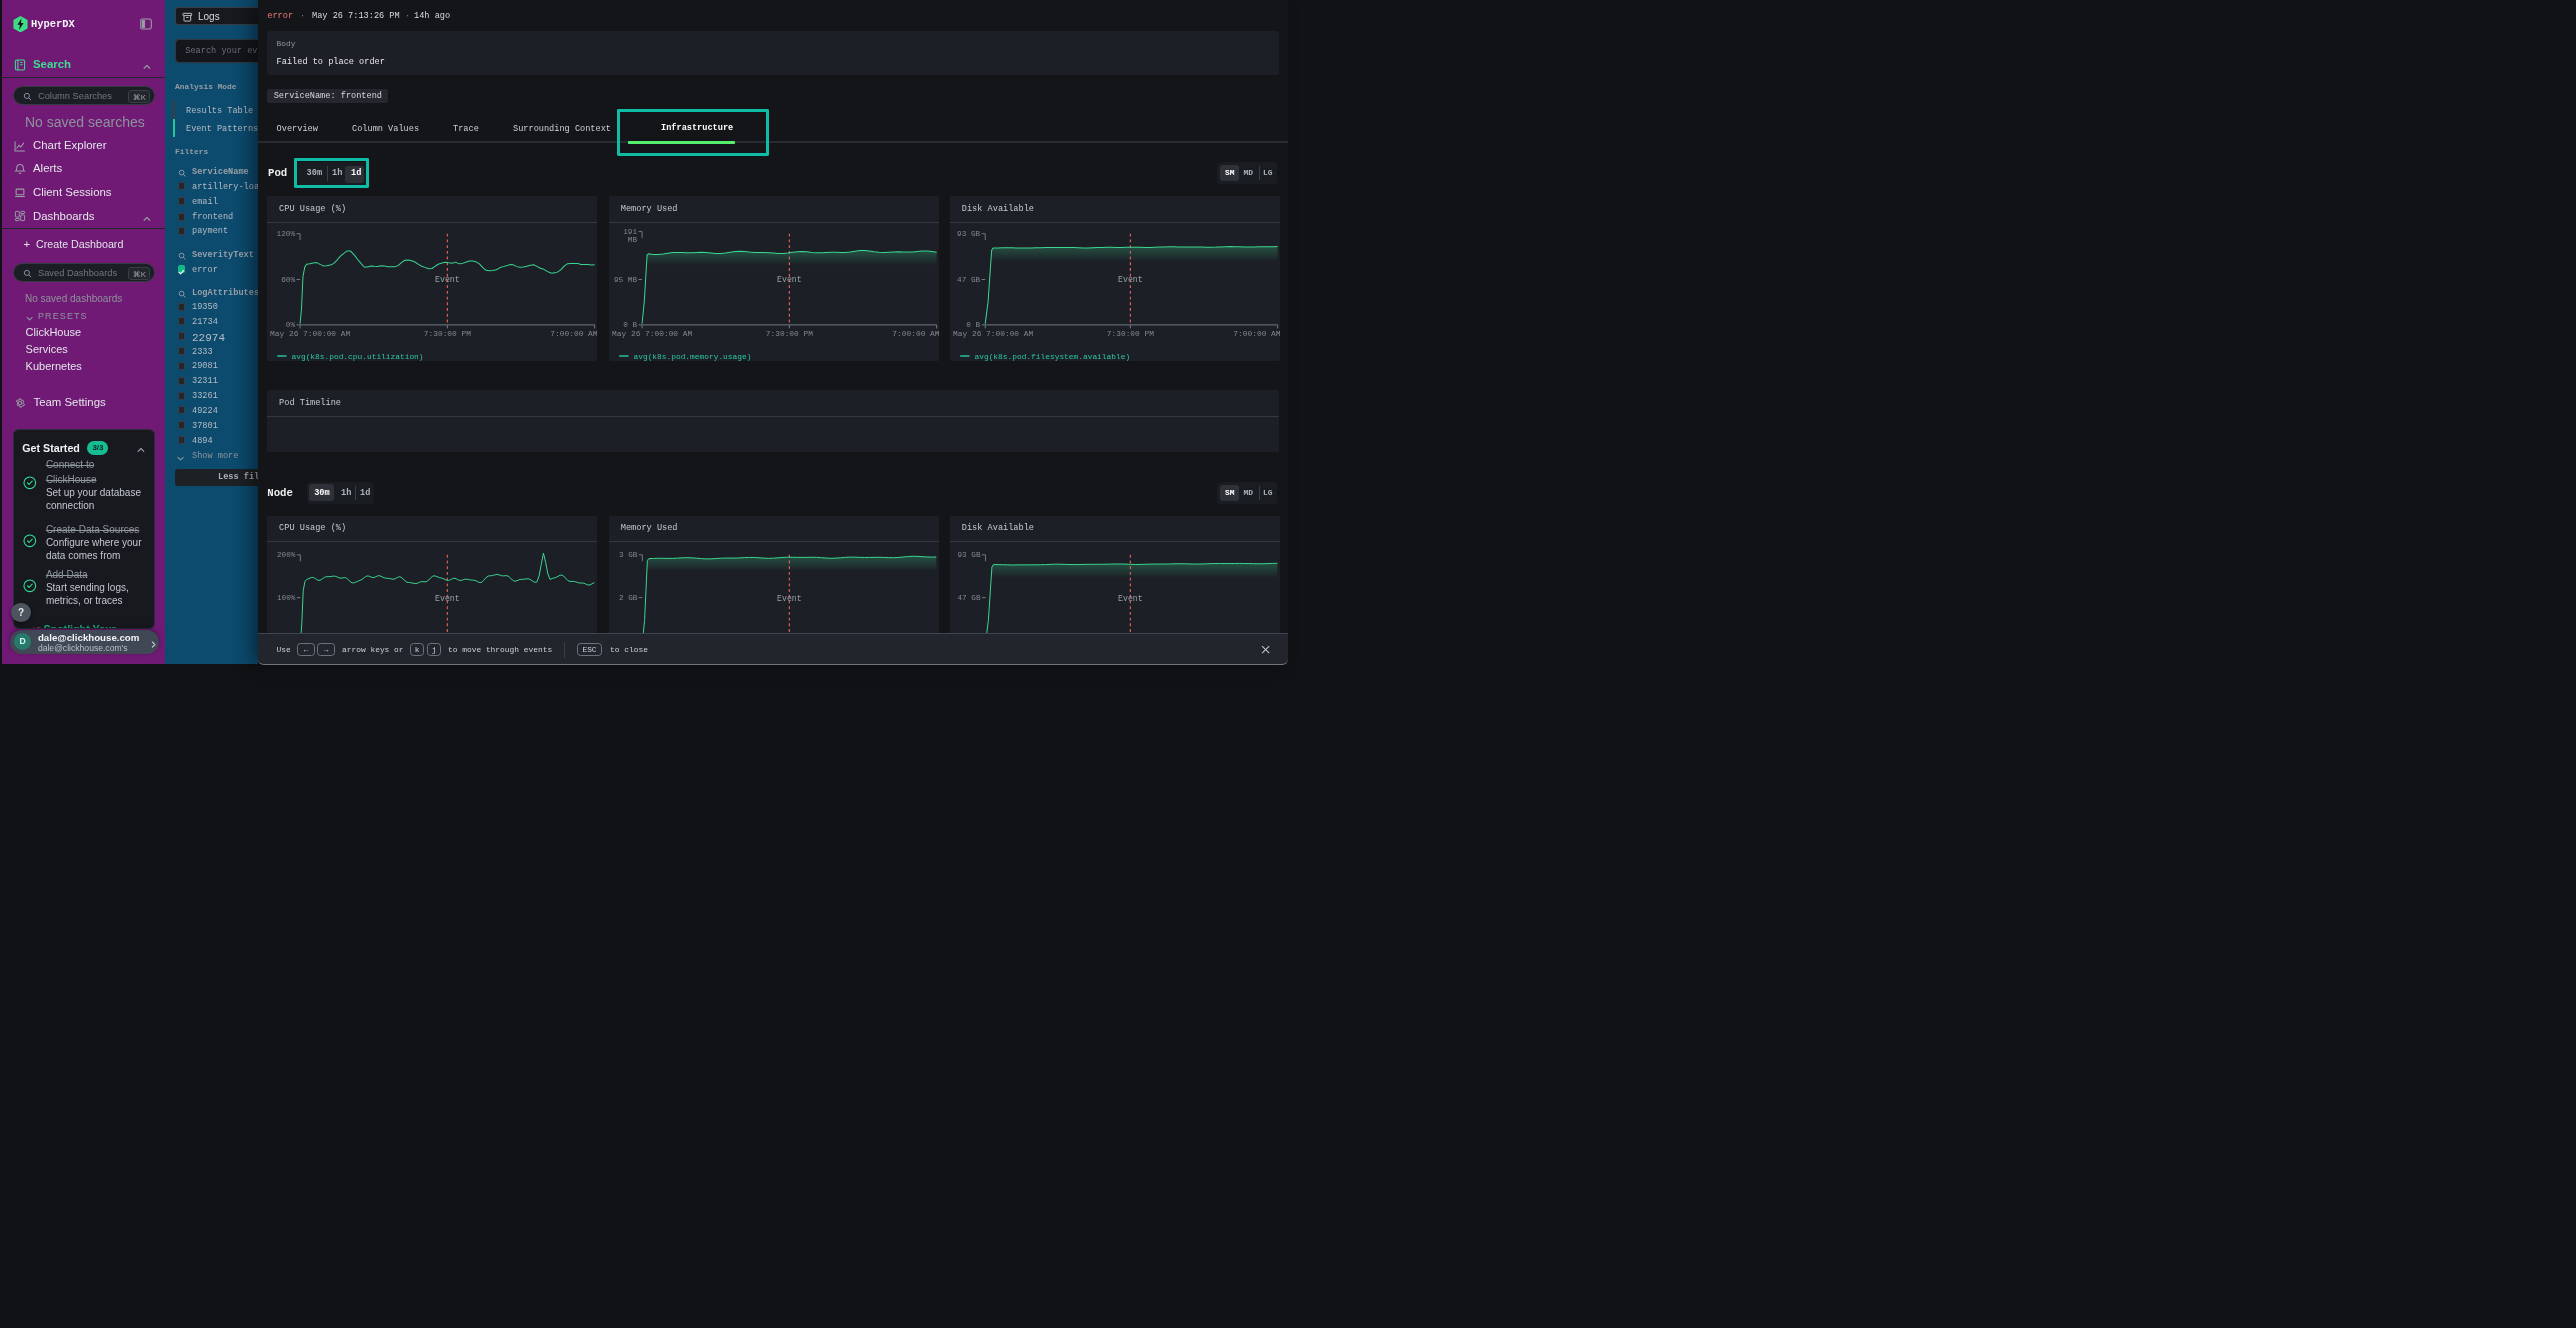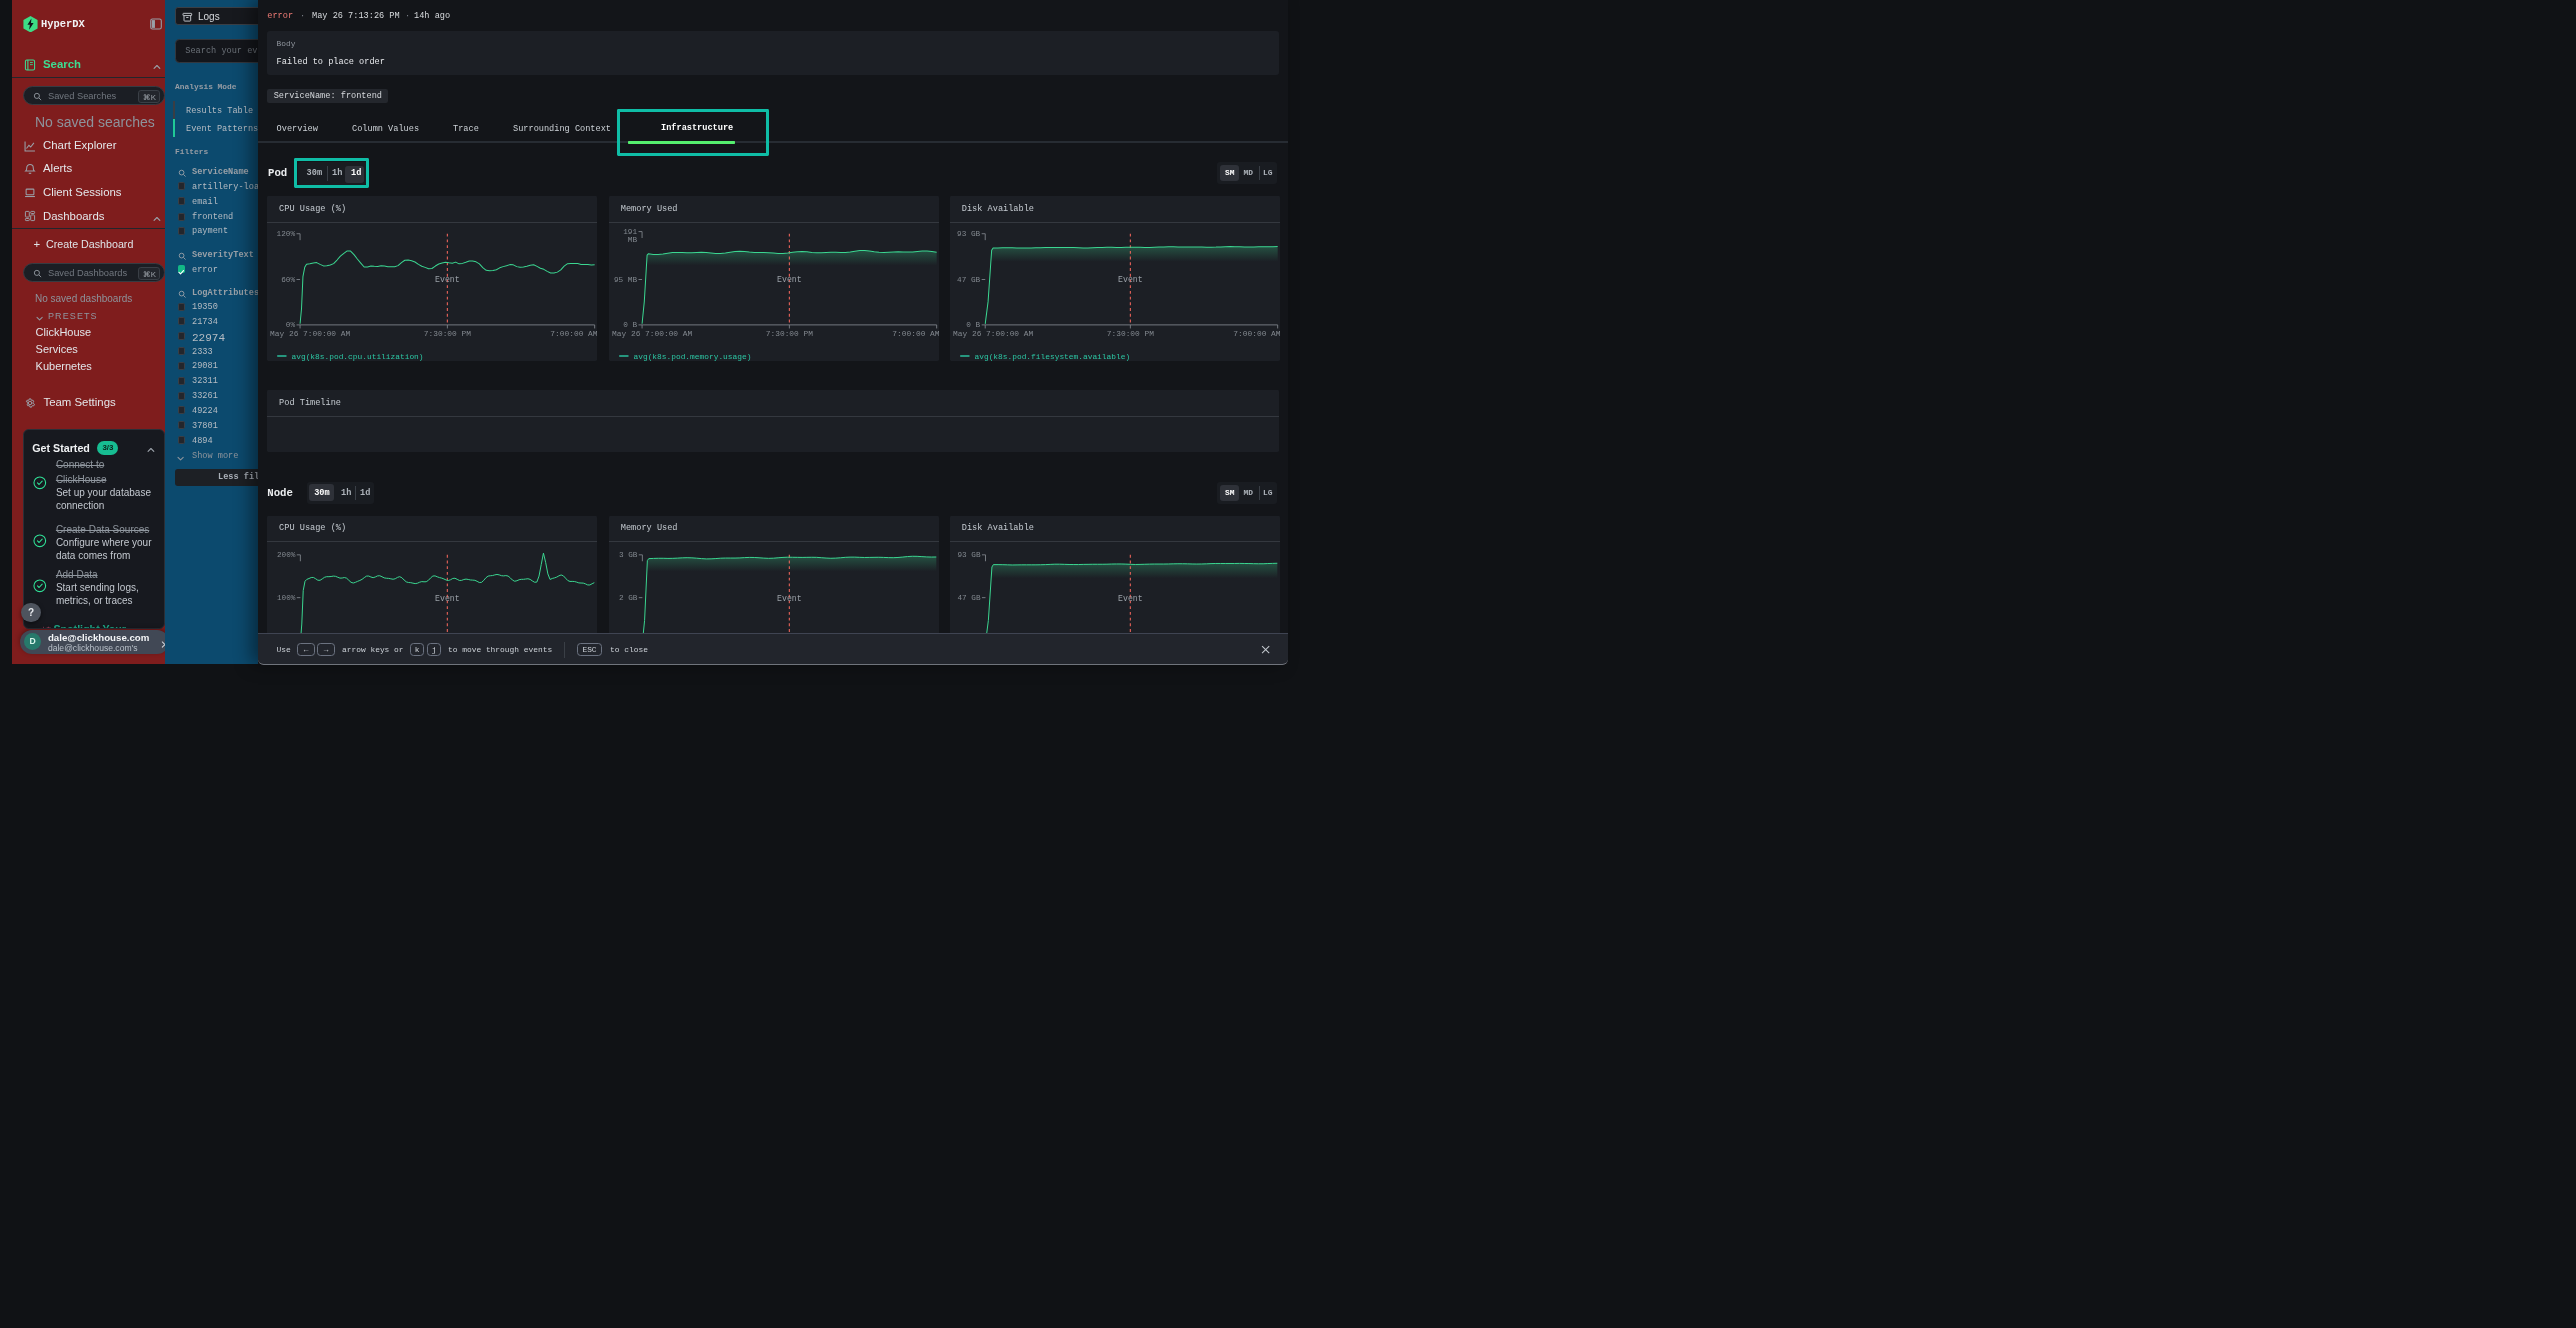--- a/index.html
+++ b/index.html
@@ -1,19 +1,19 @@
 <!DOCTYPE html>
 <html style="font-size:11.4px"><head><meta charset="utf-8"><style>
 *{margin:0;padding:0;box-sizing:border-box}
 html,body{width:1288px;height:664px;overflow:hidden;background:#101215;font-family:"Liberation Sans",sans-serif;-webkit-font-smoothing:antialiased}
 .mono{font-family:"Liberation Mono",monospace}
 .a{position:absolute;white-space:nowrap}
 </style></head><body>
 <div class="a" style="width:1288px;height:664px;background:#101215">
-    <div class="a" style="left:12px;top:0;width:192px;height:664px;background:#7f1d1d;border-right:0.7px solid #050607">
+    <div class="a" style="left:2px;top:0;width:192px;height:664px;background:#701a75;border-right:0.7px solid #050607">
       <div style="position:absolute;left:11.4px;top:15.7px"><svg width="15" height="16.5" viewBox="0 0 21 23">
           <path d="M10.5 0 L20.4 5.7 V17.3 L10.5 23 L0.6 17.3 V5.7 Z" fill="#3ddc85"></path>
           <path d="M11.8 3.5 L6.2 12.2 H9.6 L8.6 19.2 L14.8 9.9 H11.2 Z" fill="#10131a"></path>
         </svg></div>
       <div style="position:absolute;left:29px;top:18px;font:bold 10.4px &quot;Liberation Mono&quot;,monospace;color:#f2f4f6">HyperDX</div>
       <div style="position:absolute;left:138px;top:18px"><svg width="12" height="12" viewBox="0 0 17 17">
           <rect x="1" y="1.5" width="15" height="14" rx="2.5" fill="none" stroke="#9aa0a8" stroke-width="1.5"></rect>
           <rect x="2.5" y="3" width="4.5" height="11" fill="#9aa0a8"></rect>
         </svg></div>
       <div style="position:absolute;left:12px;top:59px"><svg width="12" height="12" viewBox="0 0 17 17">
@@ -25,21 +25,21 @@
       <div style="position:absolute;left:31px;top:58px;font:bold 11.4px &quot;Liberation Sans&quot;,sans-serif;color:#3ddc91">Search</div>
       <div style="position:absolute;left:141px;top:61px"><svg width="7.9" height="7.9" viewBox="0 0 11 11">
           <path d="M1.5 7.5 L5.5 3.5 L9.5 7.5" fill="none" stroke="#9aa0a8" stroke-width="1.6" stroke-linecap="round" stroke-linejoin="round"></path>
         </svg></div>
       <div style="position:absolute;left:0;top:77px;width:165px;height:0.7px;background:#22262c"></div>
       <div class="a" style="left:11.4px;top:86px;width:142px;height:19.3px;background:#1b1e24;border:0.7px solid #363b42;border-radius:10px">
         <span class="a" style="left:8.6px;top:4.3px"><svg width="9.3" height="9.3" viewBox="0 0 16 16">
             <circle cx="6.7" cy="6.7" r="4.4" fill="none" stroke="#8b9198" stroke-width="1.7"></circle>
             <line x1="10.2" y1="10.2" x2="14" y2="14" stroke="#8b9198" stroke-width="1.7"></line>
           </svg></span>
-        <span class="a" style="left:23.6px;top:3.6px;font-size:9.3px;color:#71777f">Saved Searches</span>
+        <span class="a" style="left:23.6px;top:3.6px;font-size:9.3px;color:#71777f">Column Searches</span>
         <span class="a" style="left:114px;top:2.5px;width:22px;height:13px;background:#23262c;border:0.7px solid #3a3f46;border-radius:2.9px;font-size:7.9px;color:#9aa0a7;text-align:center;line-height:13px">⌘K</span>
       </div>
       <div style="position:absolute;left:23px;top:114px;font-size:14px;color:#8d939b">No saved searches</div>
       <div style="position:absolute;left:12px;top:140px"><svg width="12" height="12" viewBox="0 0 17 17">
           <path d="M1.5 2 V15.5 H15.5" fill="none" stroke="#9aa0a8" stroke-width="1.5"></path>
           <path d="M3.5 12 L7 7.5 L9.5 10 L14 4" fill="none" stroke="#9aa0a8" stroke-width="1.5"></path>
         </svg></div>
       <div style="position:absolute;left:31px;top:139px;font-size:11.4px;color:#e4e7ea">Chart Explorer</div>
       <div style="position:absolute;left:12px;top:163px"><svg width="12" height="12" viewBox="0 0 17 17">
           <path d="M8.5 2 a4.6 4.6 0 0 1 4.6 4.6 c0 3.4 1.4 4.6 1.4 4.6 H2.5 c0 0 1.4-1.2 1.4-4.6 A4.6 4.6 0 0 1 8.5 2 Z" fill="none" stroke="#9aa0a8" stroke-width="1.5"></path>

